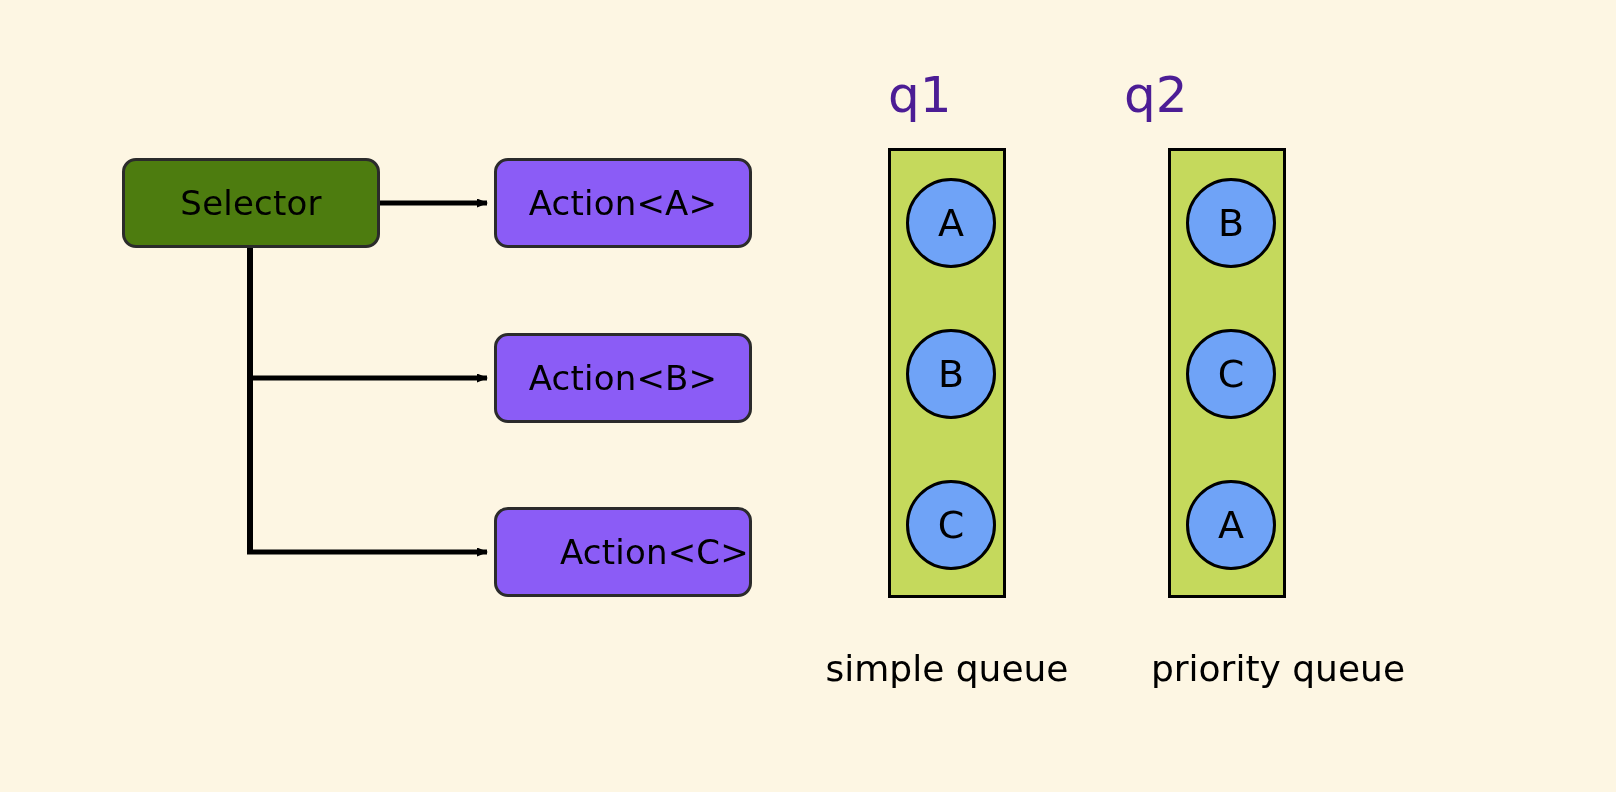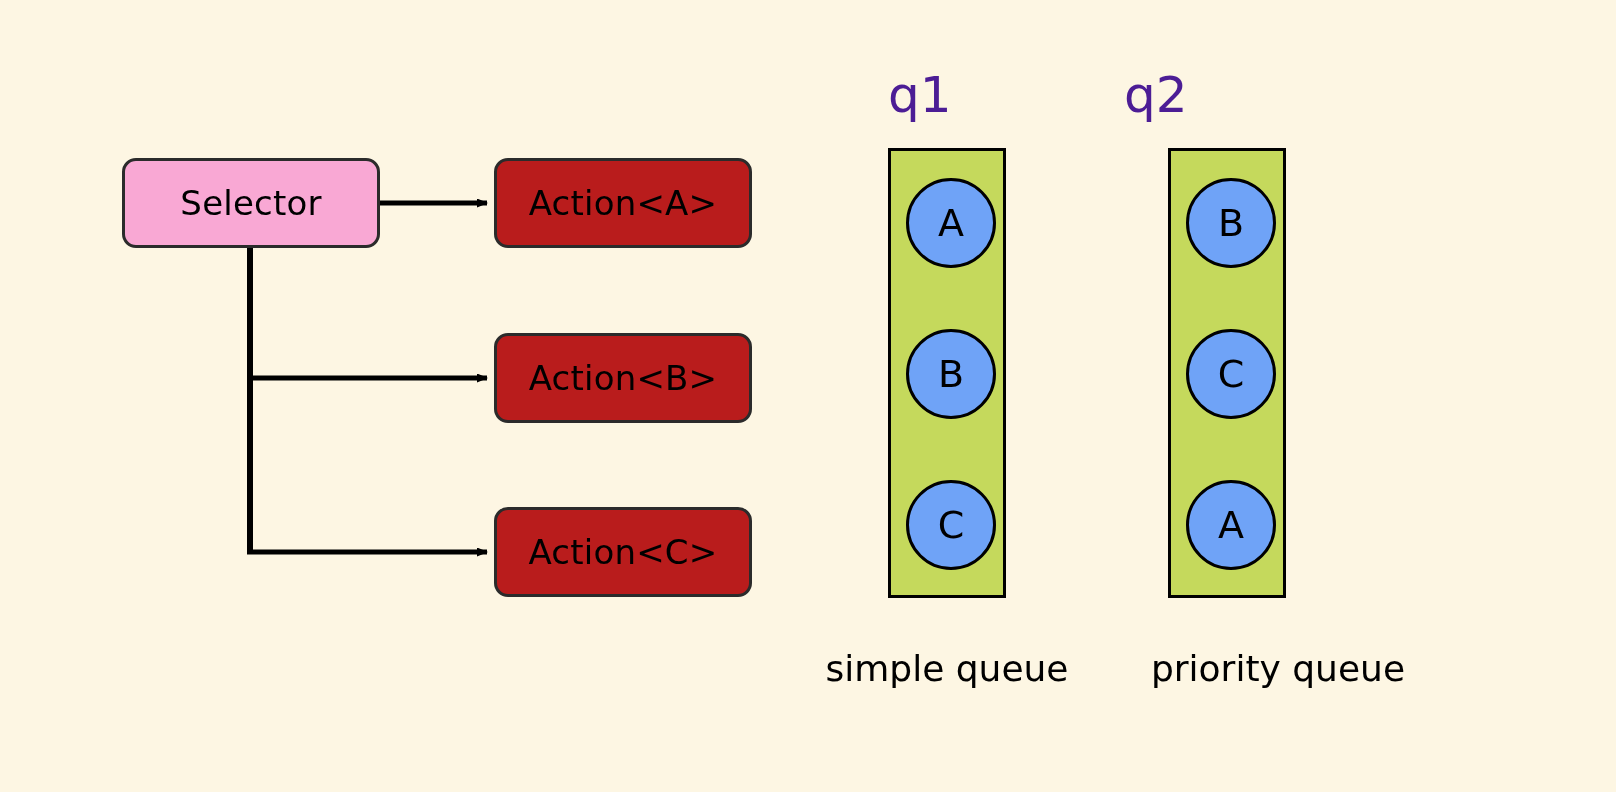--- a/index.html
+++ b/index.html
@@ -30,22 +30,22 @@
     align-items: center;
     justify-content: center;
   }
   .node-box .node-label {
     font-size: 34px;
     font-weight: 500;
     color: #000000;
     letter-spacing: 0.2px;
     white-space: nowrap;
   }
-  .selector-box { background: #f9a8d4; }
-  .action-box   { background: #b91c1c; }
+  .selector-box { background: #4d7c0f; }
+  .action-box   { background: #8b5cf6; }
 
   
   #connectors {
     position: absolute;
     left: 0;
     top: 0;
     width: 1616px;
     height: 792px;
     pointer-events: none;
   }
@@ -115,21 +115,21 @@
   </div>
 
   <div class="node-box action-box" style="left:494px; top:158px; width:258px; height:90px;">
     <span class="node-label">Action&lt;A&gt;</span>
   </div>
 
   <div class="node-box action-box" style="left:494px; top:333px; width:258px; height:90px;">
     <span class="node-label">Action&lt;B&gt;</span>
   </div>
 
-  <div class="node-box action-box" style="left:494px; top:507px; width:258px; height:90px;">
+  <div class="node-box action-box" style="left:494px; top:507px; width:258px; height:90px;justify-content:flex-end;">
     <span class="node-label">Action&lt;C&gt;</span>
   </div>
 
   <div class="queue-title" style="left:888px; top:66px; width:118px;">q1</div>
 
   <div class="queue-box" style="left:888px; top:148px; width:118px; height:450px;">
   </div>
 
   <div class="queue-item" style="left:906px; top:178px; width:90px; height:90px;">
     <span class="item-label">A</span>

